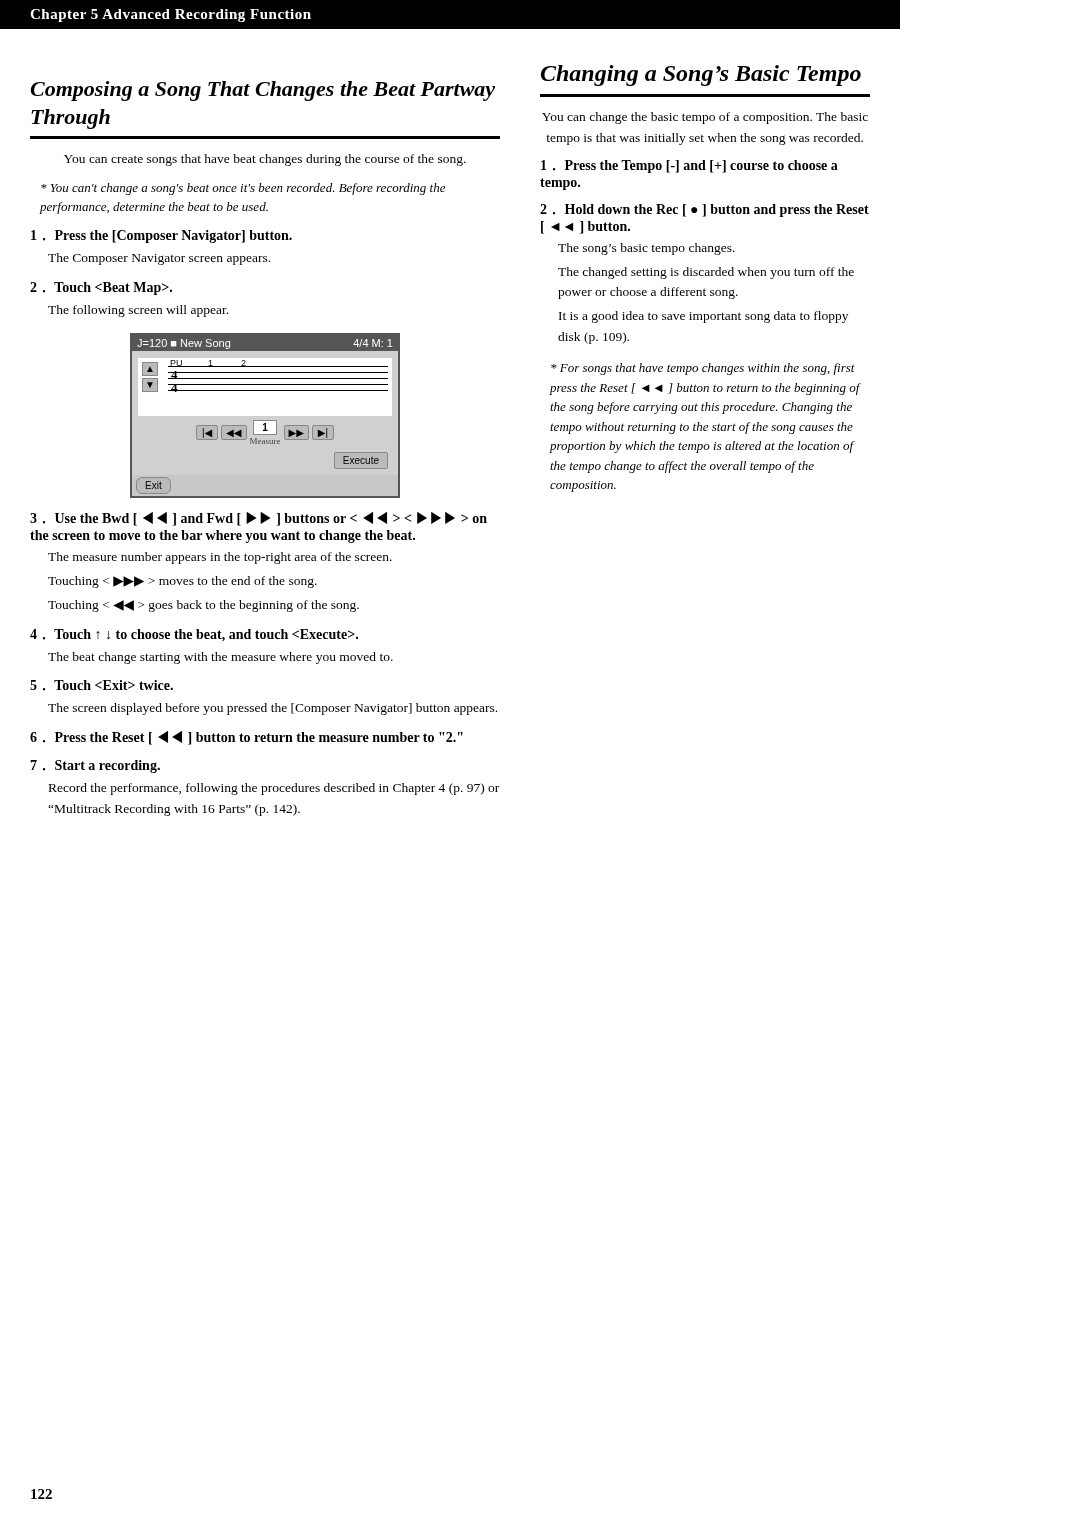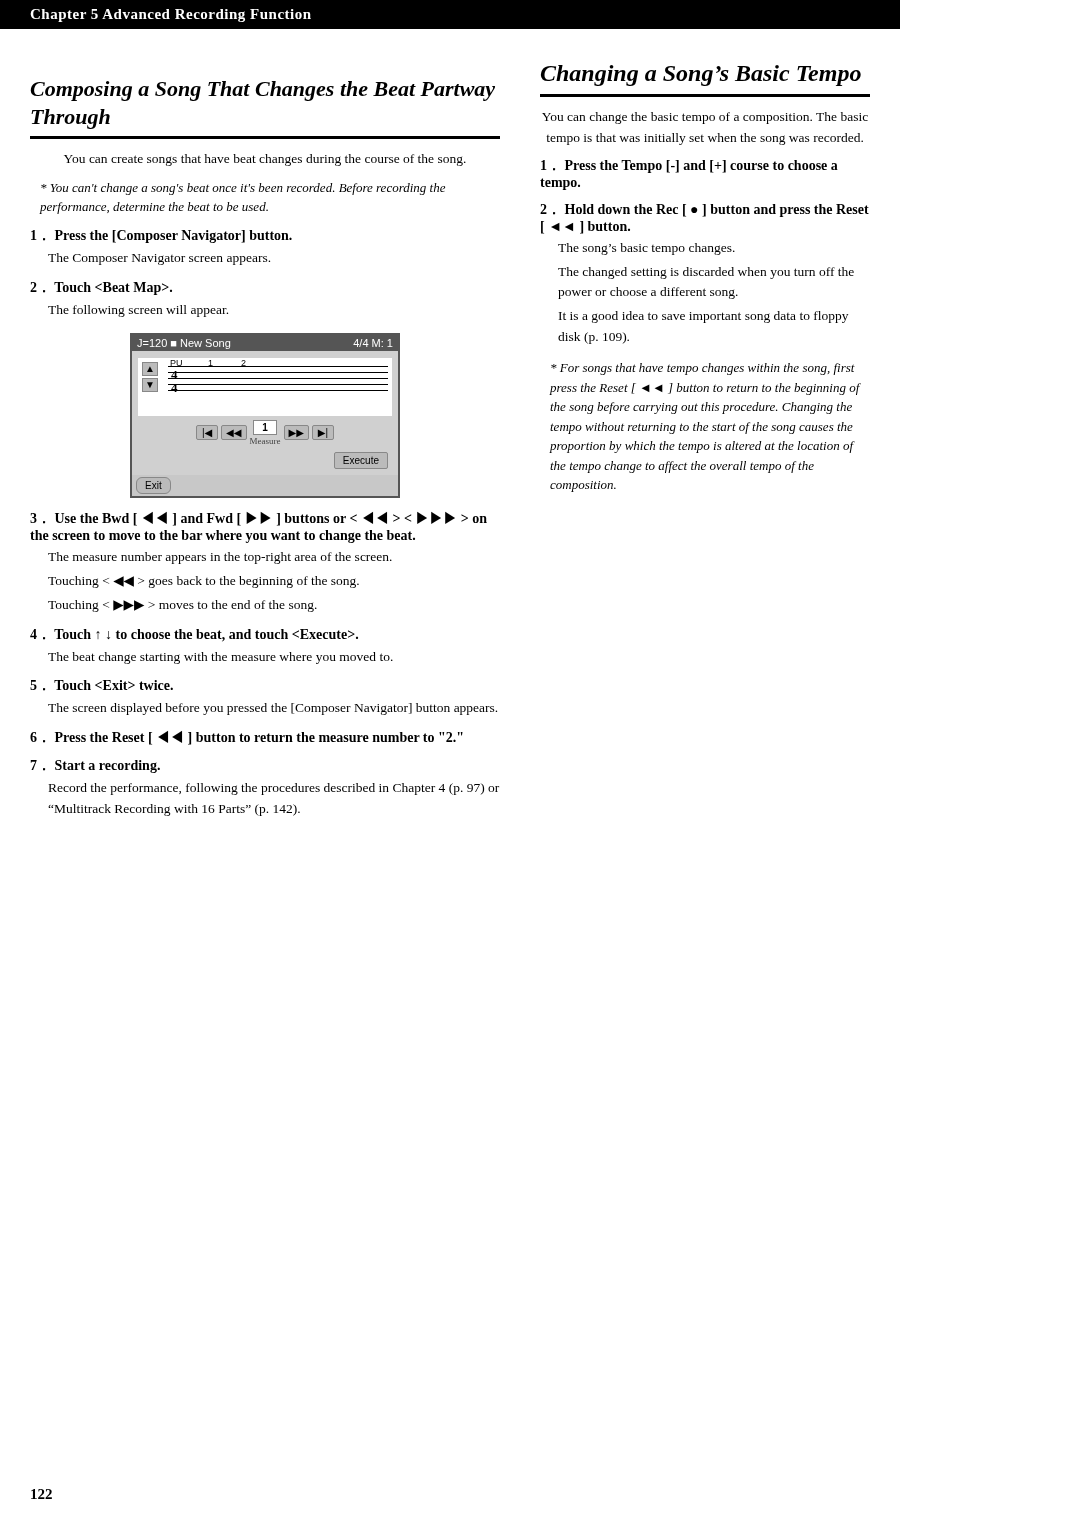--- a/index.html
+++ b/index.html
@@ -326,22 +326,22 @@
             </div>
           </div>
         </li>
 
         <li class="step-item">
           <div class="step-label">
             <span>3．</span>
             <b>Use the Bwd [ ◀◀ ] and Fwd [ ▶▶ ] buttons or &lt; ◀◀ &gt; &lt; ▶▶▶ &gt; on the screen to move to the bar where you want to change the beat.</b>
           </div>
           <div class="step-body">The measure number appears in the top-right area of the screen.</div>
+          <div class="step-body">Touching &lt; ▶▶▶ &gt; moves to the end of the song.</div>
           <div class="step-body">Touching &lt; ◀◀ &gt; goes back to the beginning of the song.</div>
-          <div class="step-body">Touching &lt; ▶▶▶ &gt; moves to the end of the song.</div>
         </li>
 
         <li class="step-item">
           <div class="step-label">
             <span>4．</span>
             <b>Touch ↑ ↓ to choose the beat, and touch &lt;Execute&gt;.</b>
           </div>
           <div class="step-body">The beat change starting with the measure where you moved to.</div>
         </li>
 

